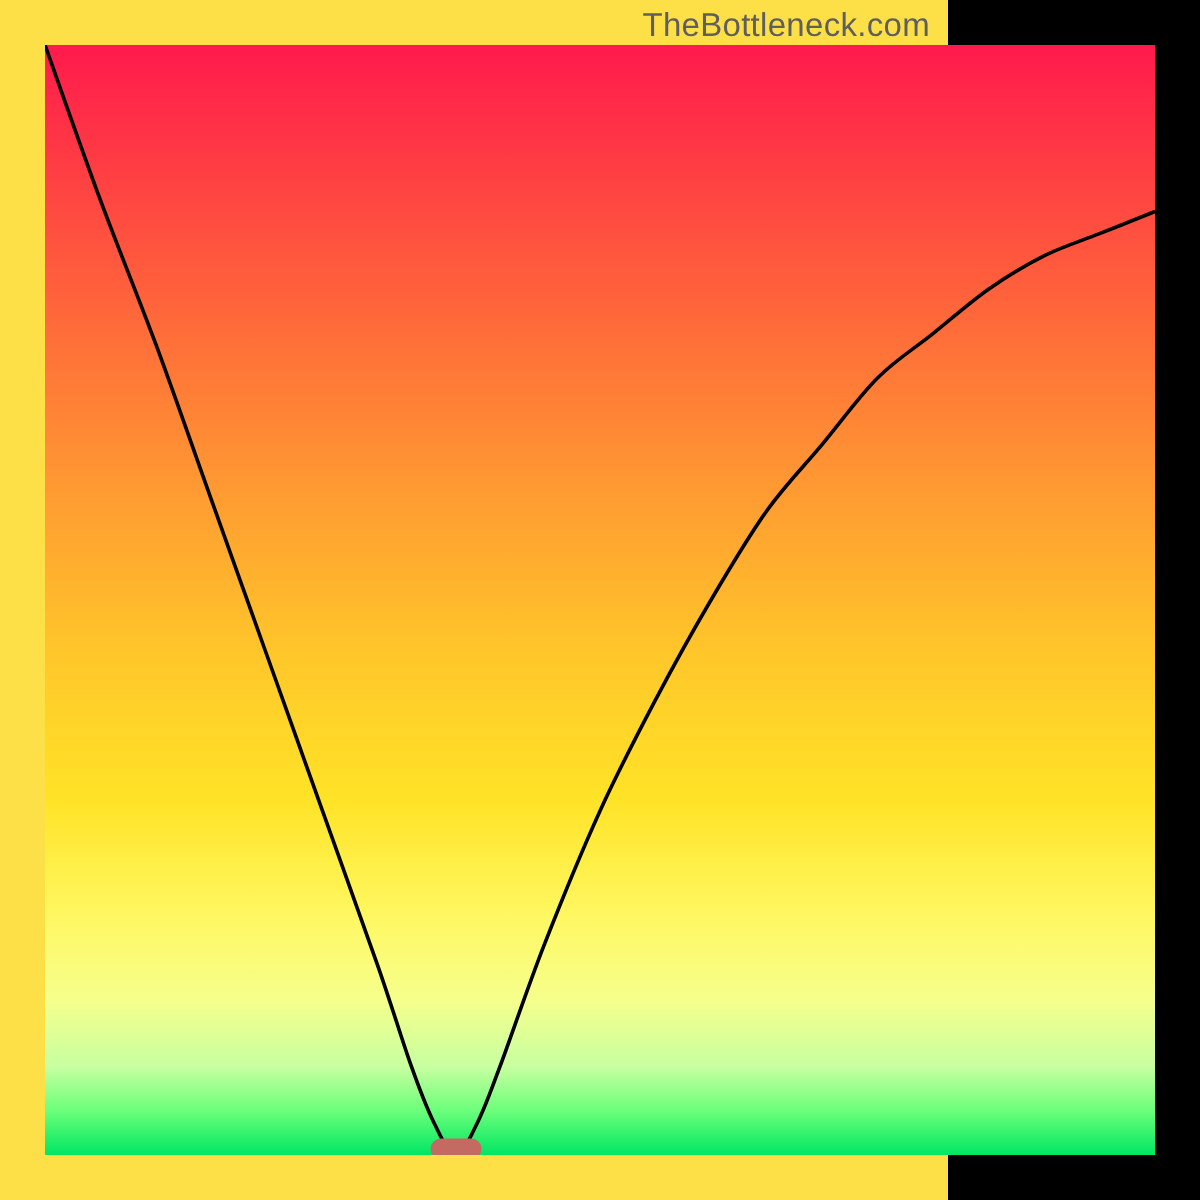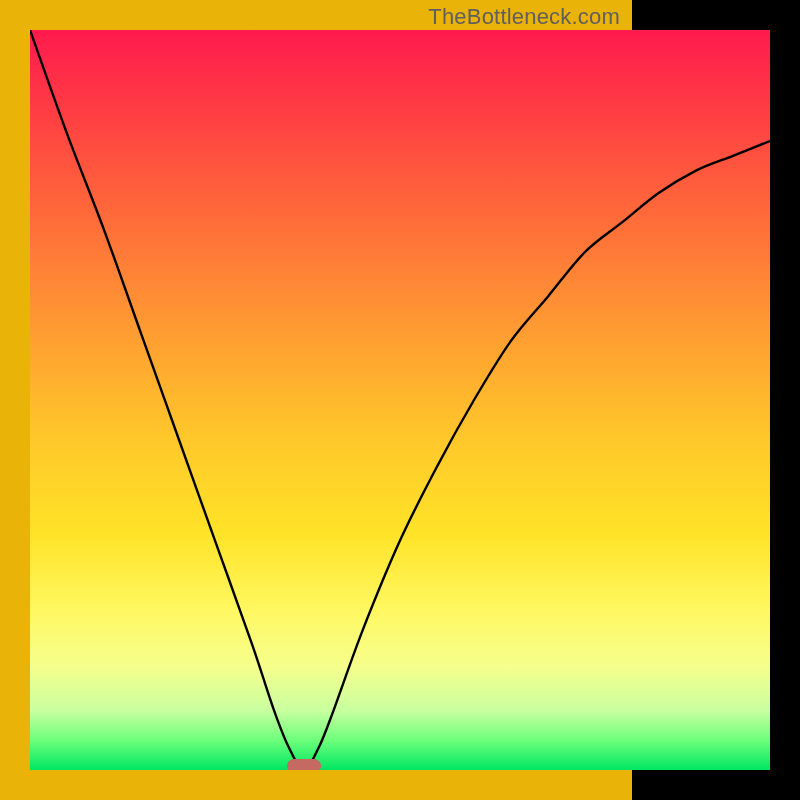--- a/index.html
+++ b/index.html
@@ -8,21 +8,21 @@
     width: 800px;
     height: 800px;
     background: #000;
     font-family: Arial, Helvetica, sans-serif;
     overflow: hidden;
   }
   .frame {
     position: relative;
     width: 632px;
     height: 800px;
-    background: #eab308;
+    background: #fde047;
   }
   .watermark {
     position: absolute;
     top: 4px;
     right: 12px;
     color: #5f5f5f;
     font-size: 22px;
     font-weight: 400;
     letter-spacing: 0.2px;
     z-index: 5;

